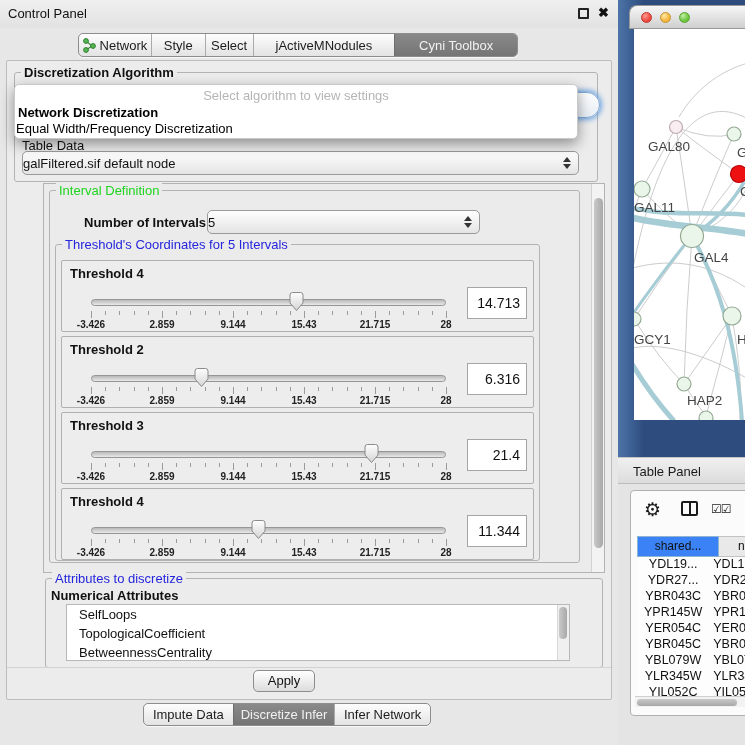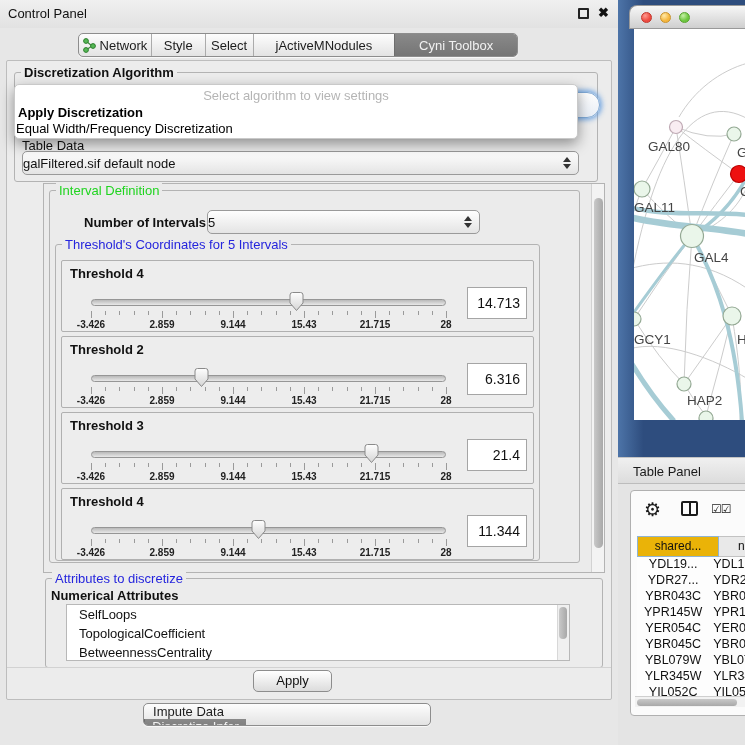--- a/index.html
+++ b/index.html
@@ -14,21 +14,21 @@
   .close-icon { position:absolute; left:598px; top:5px; font-size:13px; font-weight:bold; color:#111; }
 
   .seg-control { position:absolute; display:flex; border:1px solid #8d8d8d; border-radius:5px;
                  overflow:hidden; background:linear-gradient(#fdfdfd,#e3e3e3);
                  box-shadow:0 1px 1px rgba(255,255,255,.8); }
   .seg { display:flex; align-items:center; justify-content:center; gap:4px;
          font-size:13px; color:#1c1c1c; border-left:1px solid #ababab; height:100%; }
   .seg:first-child { border-left:none; }
   .seg.selected { background:linear-gradient(#898989,#757575); color:#f1f1f1; border-left-color:#6d6d6d; }
   .top-tabs { left:78px; top:33px; width:440px; height:24px; }
-  .bottom-tabs { left:143px; top:703px; width:288px; height:23px;flex-direction:column; }
+  .bottom-tabs { left:143px; top:703px; width:288px; height:23px; }
 
   .outer-panel { position:absolute; left:6px; top:60px; width:606px; height:640px;
                  background:#ececec; border:1px solid #bdbdbd; border-radius:2px; }
 
   .group { position:absolute; border:1px solid #b3b3b3; border-radius:3px; }
   .legend { position:absolute; top:-8px; left:6px; background:#ececec; padding:0 3px; font-size:13px; white-space:nowrap; }
   .legend.green { color:#1fd41f; background:#ebebeb; }
   .legend.blue  { color:#2525dd; background:#ebebeb; }
   .legend.bold  { font-weight:bold; color:#111; }
 
@@ -77,21 +77,21 @@
                line-height:30px; padding-right:6px; }
 
   
   .attr-list { position:absolute; left:66px; top:604px; width:504px; height:57px; background:#fff;
                border:1px solid #b8b8b8; overflow:hidden; }
   .attr-item { font-size:13px; color:#111; line-height:19px; padding-left:12px; white-space:nowrap; }
   .attr-scroll { position:absolute; right:0; top:0; width:12px; height:100%; background:#f0f0f0; border-left:1px solid #d8d8d8; }
   .attr-scroll .thumb-v2 { position:absolute; left:1px; top:2px; width:8px; height:32px; border-radius:4px;
                            background:linear-gradient(90deg,#c9c9c9,#a8a8a8); }
 
-  .apply-btn { position:absolute; left:253px; top:670px; width:79px; height:22px;
+  .apply-btn { position:absolute; left:253px; top:670px; width:62px; height:22px;
                border:1px solid #8d8d8d; border-radius:5px; background:linear-gradient(#ffffff,#dcdcdc);
                font-size:13px; color:#111; text-align:center; line-height:20px; }
   .panel-divider { position:absolute; left:7px; top:667px; width:604px; height:1px; background:#d2d2d2; }
   .right-region-solid { position:absolute; left:618px; top:0; width:127px; height:457px;
                   background:linear-gradient(90deg,#4d74a8,#2e4d7e 20%); }
   .mac-titlebar { position:absolute; left:629px; top:5px; width:116px; height:24px;
                   background:linear-gradient(#f7f7f7,#cfcfcf); border:1px solid #999;
                   border-radius:8px 0 0 0; border-right:none; }
   .light { position:absolute; top:12px; width:11px; height:11px; border-radius:50%; }
   .light.red    { left:641px; background:radial-gradient(circle at 35% 30%,#ff9a90,#ee4b40 60%); border:1px solid #c0352c; }
@@ -104,21 +104,21 @@
   .table-panel-title { position:absolute; left:15px; top:6px; font-size:13px; color:#1a1a1a; }
   .table-panel-body { position:absolute; left:618px; top:484px; width:127px; height:261px; background:#e4e4e4; }
   .table-card { position:absolute; left:630px; top:490px; width:130px; height:226px; background:#fbfbfb;
                 border:1px solid #b0b0b0; border-radius:4px; }
   .gear-glyph { position:absolute; left:644px; top:498px; font-size:19px; color:#1a1a1a; }
   .col-split-icon { position:absolute; left:681px; top:501px; width:17px; height:15px; border:2px solid #1a1a1a; border-radius:2px; }
   .col-split-icon::after { content:""; position:absolute; left:5.5px; top:0; width:2px; height:11px; background:#1a1a1a; }
   .check-glyphs { position:absolute; left:711px; top:502px; font-size:12px; color:#1a1a1a; letter-spacing:-1px; }
 
   .tbl-header { position:absolute; top:536px; height:21px; font-size:12px; color:#111; }
-  .tbl-h1 { left:637px; width:82px; background:#eab308; border:1px solid #8fb4d2; text-align:center; line-height:19px; }
+  .tbl-h1 { left:637px; width:82px; background:#3b82f6; border:1px solid #8fb4d2; text-align:center; line-height:19px; }
   .tbl-h2 { left:719px; width:60px; background:#e9e9e9; border:1px solid #c2c2c2; border-left:none; line-height:19px; padding-left:19px; }
   .tbl-rows { position:absolute; left:637px; top:557px; width:108px; height:139px; overflow:hidden; background:#fdfdfd; }
   .tbl-row { display:flex; height:16px; }
   .tbl-c1 { width:82px; font-size:12.5px; color:#111; text-align:center; white-space:nowrap; overflow:hidden; }
   .tbl-c2 { width:40px; font-size:12.5px; color:#111; padding-left:4px; white-space:nowrap; overflow:hidden; }
   .hscroll { position:absolute; left:635px; top:696px; width:110px; height:11px; background:#f2f2f2; border-top:1px solid #cfcfcf; }
   .hscroll .thumb-h { position:absolute; left:2px; top:2px; width:100px; height:7px; border-radius:4px;
                       background:linear-gradient(#c9c9c9,#a8a8a8); }
 </style>
 </head>
@@ -170,21 +170,21 @@
   <div class="combo" style="left:22px; top:151px; width:557px; height:24px;">
     <span>galFiltered.sif default node</span>
     <span class="arrows">
         <span class="tri-up"></span>
         <span class="tri-down"></span>
       </span>
   </div>
 
   <div class="popup">
     <div class="popup-hint">Select algorithm to view settings</div>
-    <div class="popup-opt1">Apply Discretization</div>
+    <div class="popup-opt1">Network Discretization</div>
     <div class="popup-opt2">Equal Width/Frequency Discretization</div>
   </div>
 
   <div class="scroll-pane"></div>
   <div class="vscroll">
     <div class="thumb-v" style="top:14px; height:350px;"></div>
   </div>
 
   <div class="group" style="left:49px; top:190px; width:531px; height:373px; background:#ebebeb;">
     <span class="legend green">Interval Definition</span>

